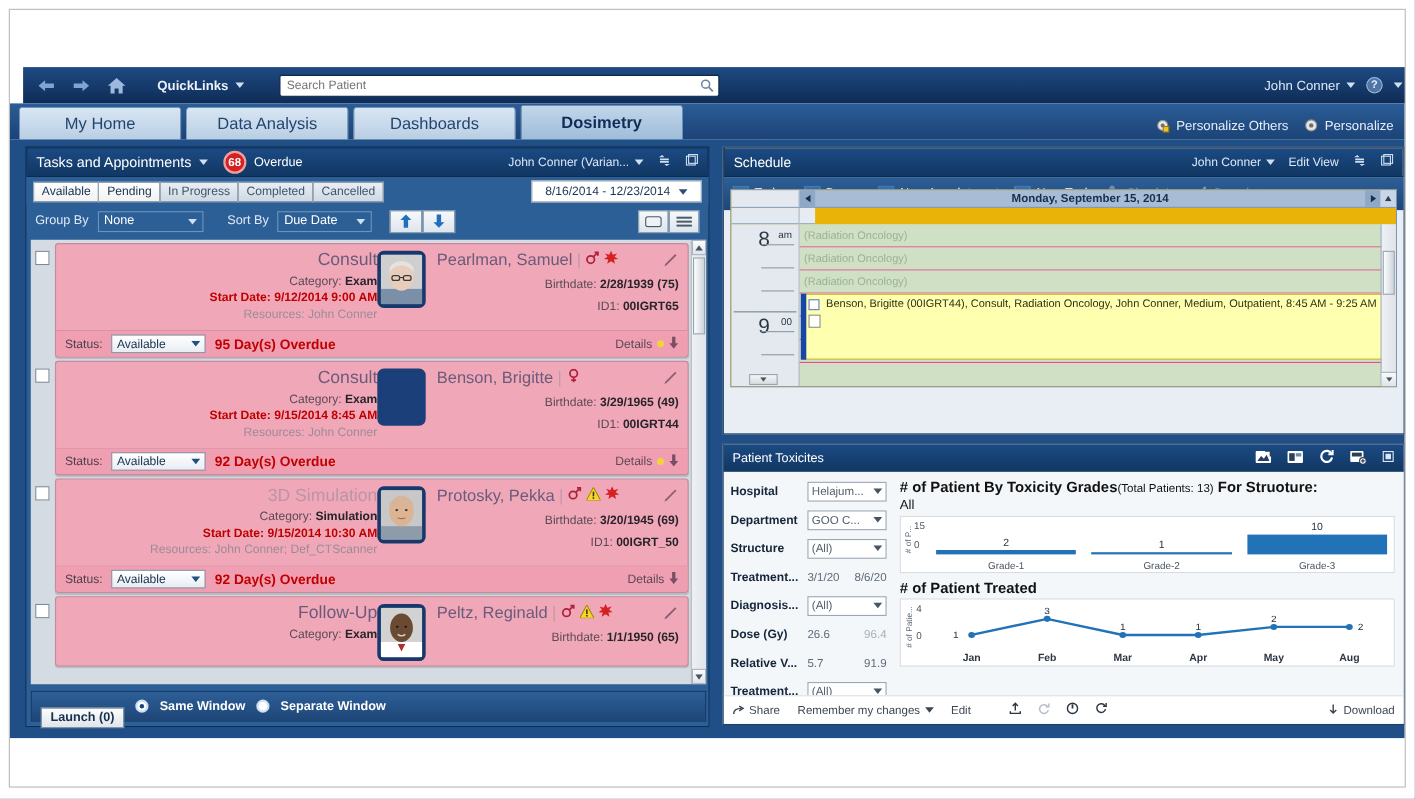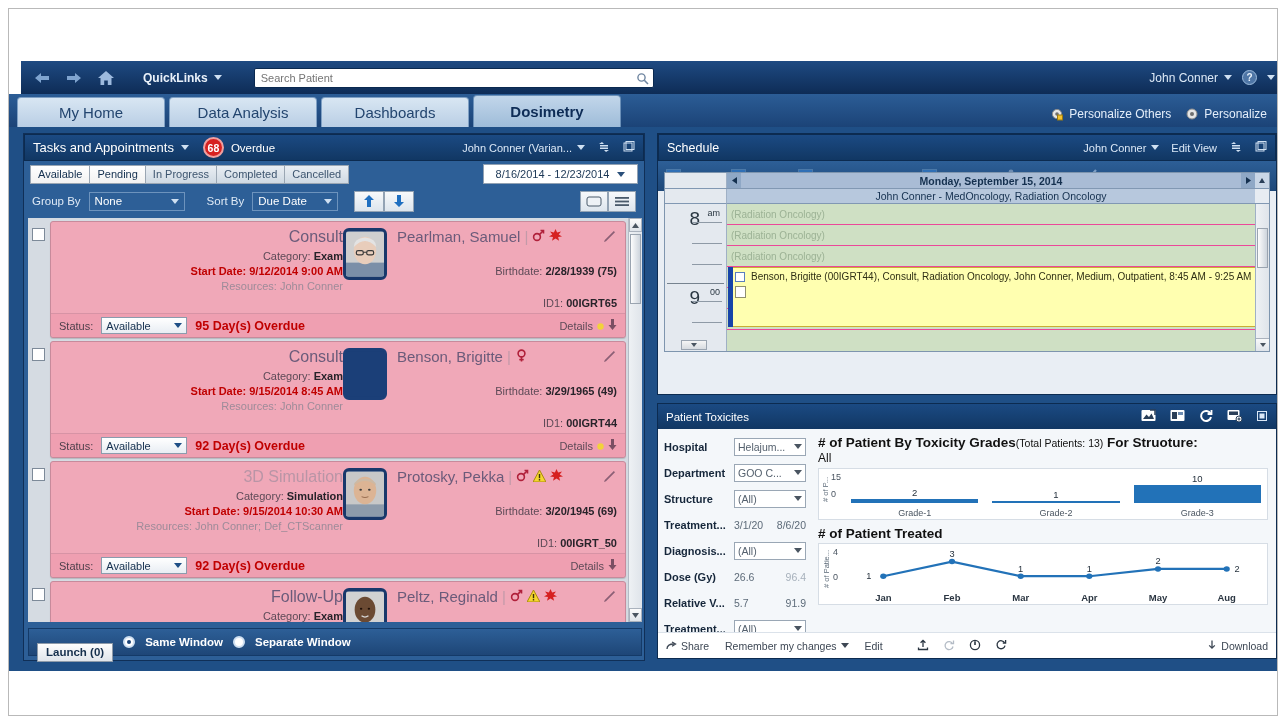--- a/index.html
+++ b/index.html
@@ -124,21 +124,21 @@
   .ct-line b{ color:#27232a; }
   .ct-start{ font-size:11px; color:#c00000; font-weight:bold; margin-bottom:3px;}
   .ct-res{ font-size:11px; color:#8a7a88;}
   .ct-res span{ color:#9d8b99;}
   .photo{ width:44px;height:52px; border-radius:6px; margin:0 10px 0 0; overflow:hidden;
           border:3px solid #18386b; background:#1b3f78;}
   .photo .face{ width:100%;height:100%; }
   .card-right{ flex:1; }
   .pname{ font-size:15px; color:#6b5b7a; display:flex; align-items:center; gap:4px; }
   .pname .sep{ color:#c29aa9; }
-  .pmeta{ font-size:11px; color:#5d4a57; margin-top:20px;}
+  .pmeta{ font-size:11px; color:#5d4a57; margin-top:8px;}
   .pmeta b{ color:#27232a;}
   .pencil{ position:absolute; right:8px; top:7px; cursor:pointer;}
   .card-foot{
     border-top:1px solid #d793a5; background:#ef9fb1; height:24px; display:flex; align-items:center;
     padding:0 8px; gap:8px; border-radius:0 0 3px 3px;
   }
   .statsel{
     width:86px;height:17px;background:linear-gradient(#ffffff,#e8edf3);border:1px solid #8b9bad;
     font-size:11px;color:#14304f;display:flex;align-items:center;justify-content:space-between;padding:0 4px; cursor:pointer;
   }
@@ -783,21 +783,20 @@
               </svg>
             </div>
           <div class="sg-nav" style="background:#c9d6e6">
               <svg width="6" height="5" viewBox="0 0 6 5" fill="#2a3f58">
                 <path d="M3 0 L6 5 H0 Z"></path>
               </svg>
             </div>
         </div>
         <div style="display:flex">
           <div class="sg-gut" style="height:15px;border-bottom:1px solid #8198b3"></div>
-          <div class="sg-res" style="flex:1">John Conner - MedOncology, Radiation Oncology</div>
           <div style="width:14px;height:15px;background:#e7ecf2;border-bottom:1px solid #8198b3"></div>
         </div>
 
         <div class="sg-body">
           <div class="sg-times">
             <span class="thour" style="top:4px">8</span>
             <span class="tmin" style="top:4px">am</span>
             <i class="tick" style="top:18px"></i>
             <i class="tick" style="top:39px"></i>
             <i class="tick" style="top:60px"></i>

